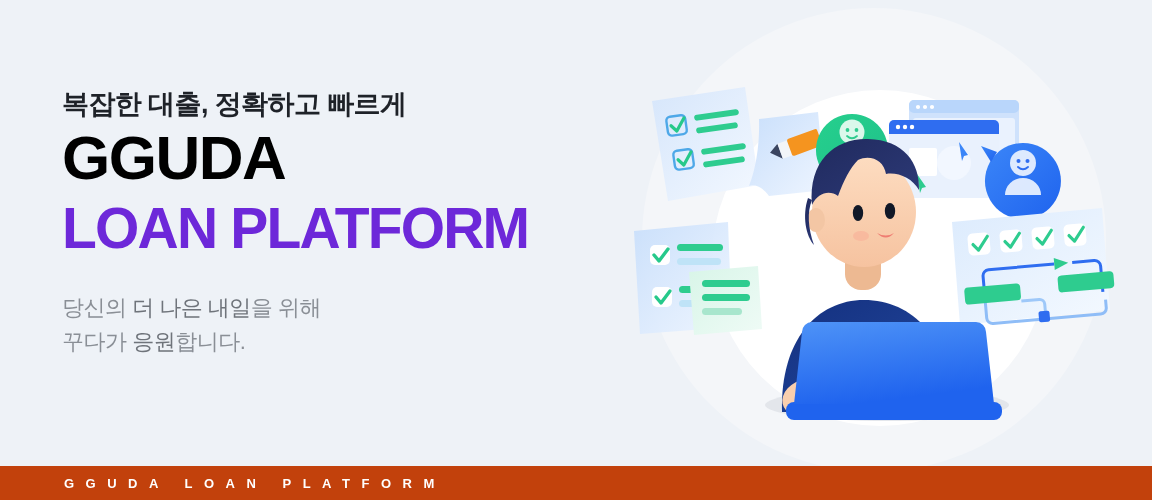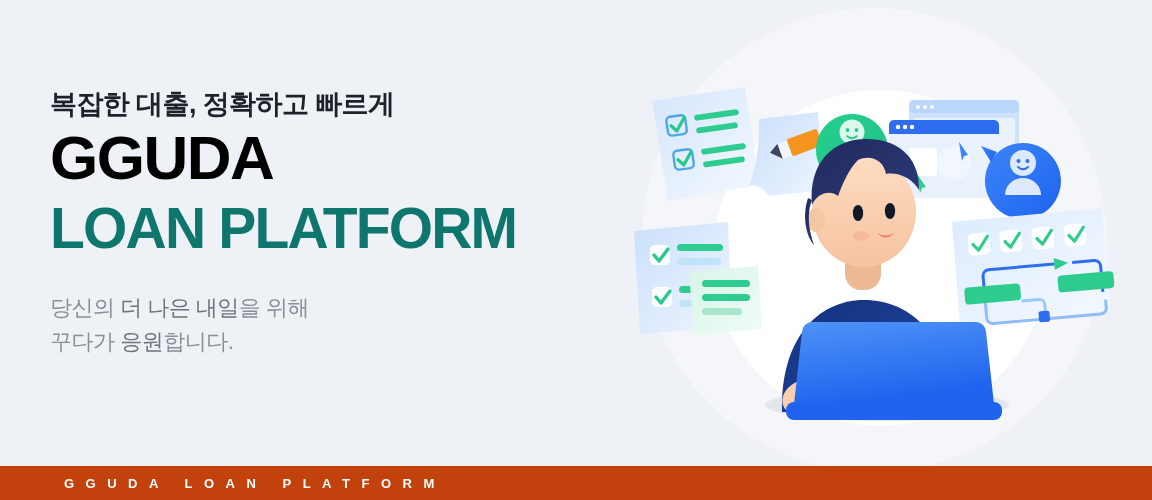--- a/index.html
+++ b/index.html
@@ -10,32 +10,32 @@
     position:relative;
   }
 
   
   .hero {
     position:absolute; left:0; top:0; width:1152px; height:466px;
     background:#eef2f7; overflow:hidden;
   }
 
   
-  .copy { position:absolute; left:50px; top:88px; width:560px; }
+  .copy { position:absolute; left:62px; top:88px; width:560px; }
 
   .eyebrow {
     font-size:27px; font-weight:700; color:#1e2228;
     letter-spacing:-0.6px; line-height:1.25; white-space:nowrap;
   }
   .brand {
     font-size:62px; font-weight:700; color:#000000;
     letter-spacing:-1.5px; line-height:1.08; margin-top:3px;
   }
   .product {
-    font-size:57px; font-weight:700; color:#0f766e;
+    font-size:57px; font-weight:700; color:#6d28d9;
     letter-spacing:-1.8px; line-height:1.08; margin-top:6px;
     white-space:nowrap;
   }
   .tagline {
     margin-top:32px; font-size:22px; color:#8a8f96;
     line-height:1.55; letter-spacing:-0.5px; font-weight:400;
   }
   .tagline b { color:#6f747b; font-weight:400; }
 
   

